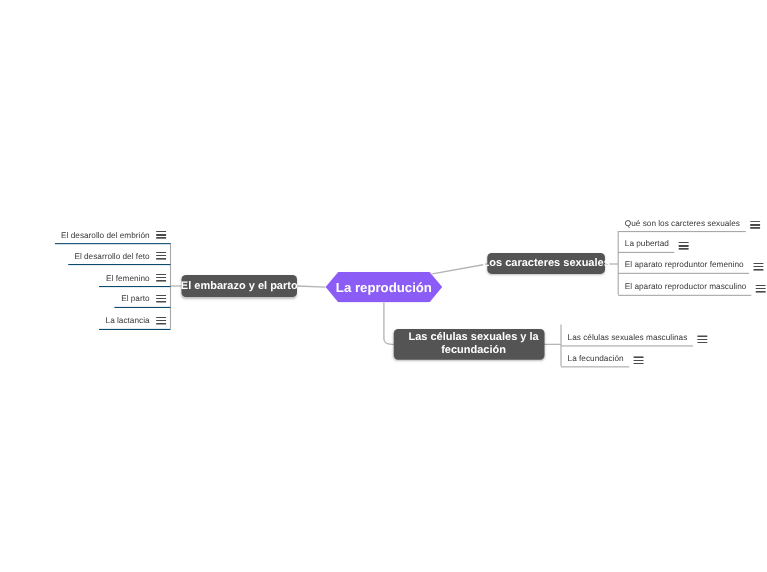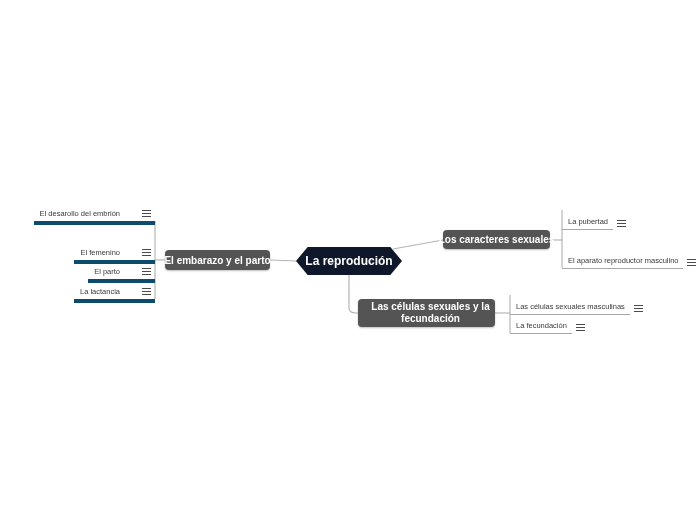--- a/index.html
+++ b/index.html
@@ -7,35 +7,35 @@
     position:relative;width:697px;height:520px;background:#ffffff;overflow:hidden;
     font-family:"Liberation Sans","DejaVu Sans",sans-serif;
   }
   #wires{position:absolute;left:0;top:0;width:697px;height:520px;pointer-events:none;}
   .node{
     position:absolute;background:#545454;color:#fff;font-weight:bold;font-size:10px;
     border-radius:4px;display:flex;align-items:center;justify-content:center;
     box-shadow:0 1px 2px rgba(0,0,0,.25);cursor:pointer;z-index:2;white-space:nowrap;
   }
   .root{
-    position:absolute;left:296px;top:247px;width:106px;height:28px;background:#0f172a;
+    position:absolute;left:296px;top:247px;width:106px;height:28px;background:#8b5cf6;
     color:#fff;font-weight:bold;font-size:12px;display:flex;align-items:center;justify-content:center;
     clip-path:polygon(0% 50%,11% 0%,89% 0%,100% 50%,89% 100%,11% 100%);
     cursor:pointer;z-index:2;white-space:nowrap;
   }
   .branch-left{left:165px;top:250px;width:105px;height:20px;}
   .branch-topright{left:443px;top:230px;width:107px;height:19px;}
   .branch-bottomright{
     left:358px;top:299px;width:137px;height:28px;justify-content:flex-start;
     padding:0 0 0 8px;white-space:normal;line-height:1.2;text-align:center;box-sizing:border-box;
   }
   .child-row{position:absolute;display:flex;align-items:flex-end;gap:4px;font-size:7.5px;color:#3a3a3a;z-index:2;}
   .row-left{
-    align-items:center;border-bottom:4px solid #0c4a6e;padding:0 4px 0 6px;height:15px;
-    gap:22px;box-sizing:content-box;
+    align-items:center;border-bottom:1px solid #0c4a6e;padding:0 4px 0 6px;height:15px;
+    gap:6px;box-sizing:content-box;
   }
   .child-label{
     border-bottom:1px solid #a8a8a8;height:15px;display:flex;align-items:center;
     padding:0 5px 0 6px;white-space:nowrap;cursor:pointer;
   }
   .row-left .plain-label{border:none;padding:0;height:auto;display:inline;cursor:pointer;}
   .menu-icon{
     width:9px;height:7px;flex:0 0 auto;cursor:pointer;
     background:repeating-linear-gradient(to bottom,#4a4a4a 0 1.2px,transparent 1.2px 2.9px);
   }
@@ -65,35 +65,47 @@
   <div class="root">La reprodución</div>
 
   <div class="node branch-left">El embarazo y el parto</div>
   <div class="node branch-topright">Los caracteres sexuales</div>
   <div class="node branch-bottomright">Las células sexuales y la fecundación</div>
 
   <div class="child-row row-left" style="right:542px;top:206px">
     <span class="plain-label">El desarollo del embrión</span>
     <span class="menu-icon"></span>
   </div>
+  <div class="child-row row-left" style="right:542px;top:225px">
+    <span class="plain-label">El desarrollo del feto</span>
+    <span class="menu-icon"></span>
+  </div>
   <div class="child-row row-left" style="right:542px;top:245px">
     <span class="plain-label">El femenino</span>
     <span class="menu-icon"></span>
   </div>
   <div class="child-row row-left" style="right:542px;top:264px">
     <span class="plain-label">El parto</span>
     <span class="menu-icon"></span>
   </div>
   <div class="child-row row-left" style="right:542px;top:284px">
     <span class="plain-label">La lactancia</span>
     <span class="menu-icon"></span>
   </div>
 
+  <div class="child-row row-right" style="left:562px;top:195px">
+    <span class="child-label">Qué son los carcteres sexuales</span>
+    <span class="menu-icon"></span>
+  </div>
   <div class="child-row row-right" style="left:562px;top:214px">
     <span class="child-label">La pubertad</span>
+    <span class="menu-icon"></span>
+  </div>
+  <div class="child-row row-right" style="left:562px;top:233px">
+    <span class="child-label">El aparato reproduntor femenino</span>
     <span class="menu-icon"></span>
   </div>
   <div class="child-row row-right" style="left:562px;top:253px">
     <span class="child-label">El aparato reproductor masculino</span>
     <span class="menu-icon"></span>
   </div>
 
   <div class="child-row row-right" style="left:510px;top:299px">
     <span class="child-label">Las células sexuales masculinas</span>
     <span class="menu-icon"></span>

